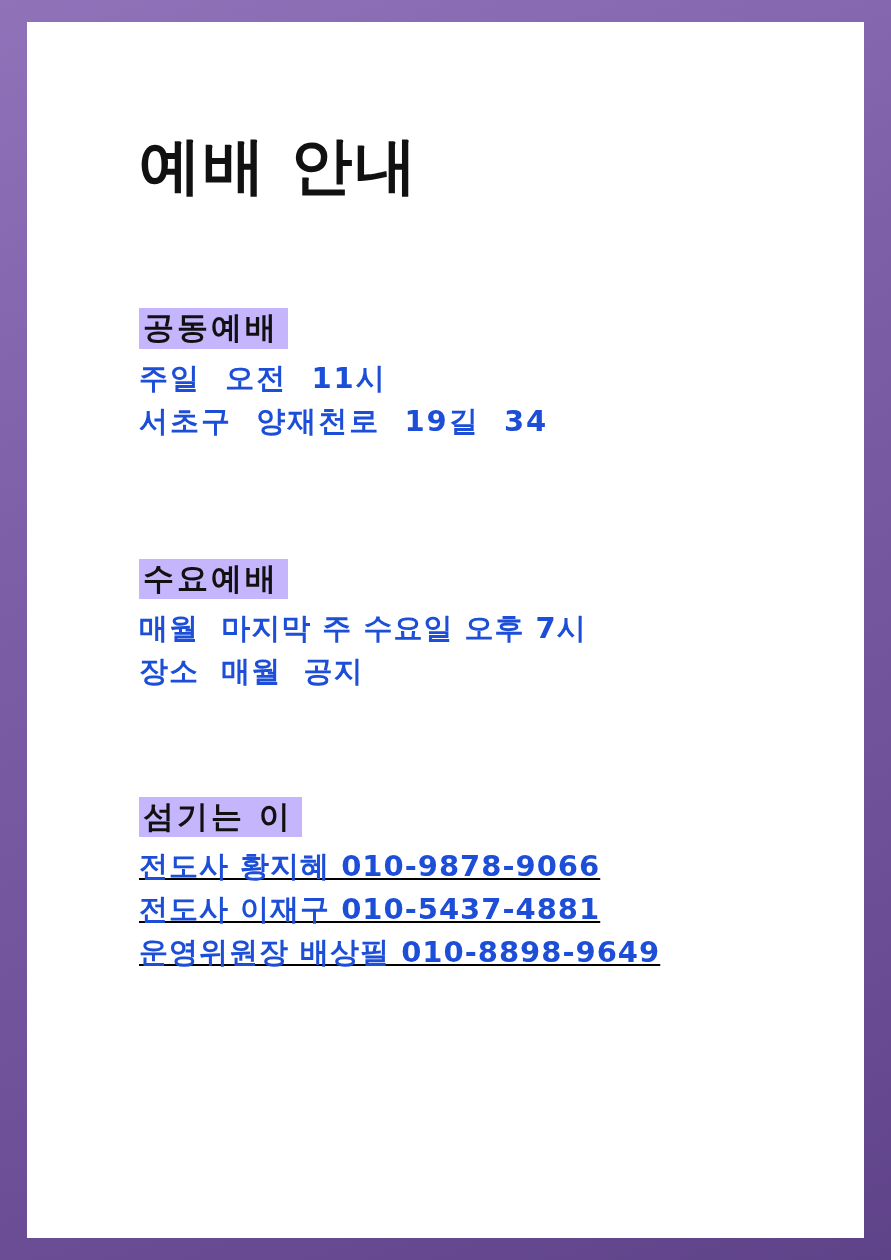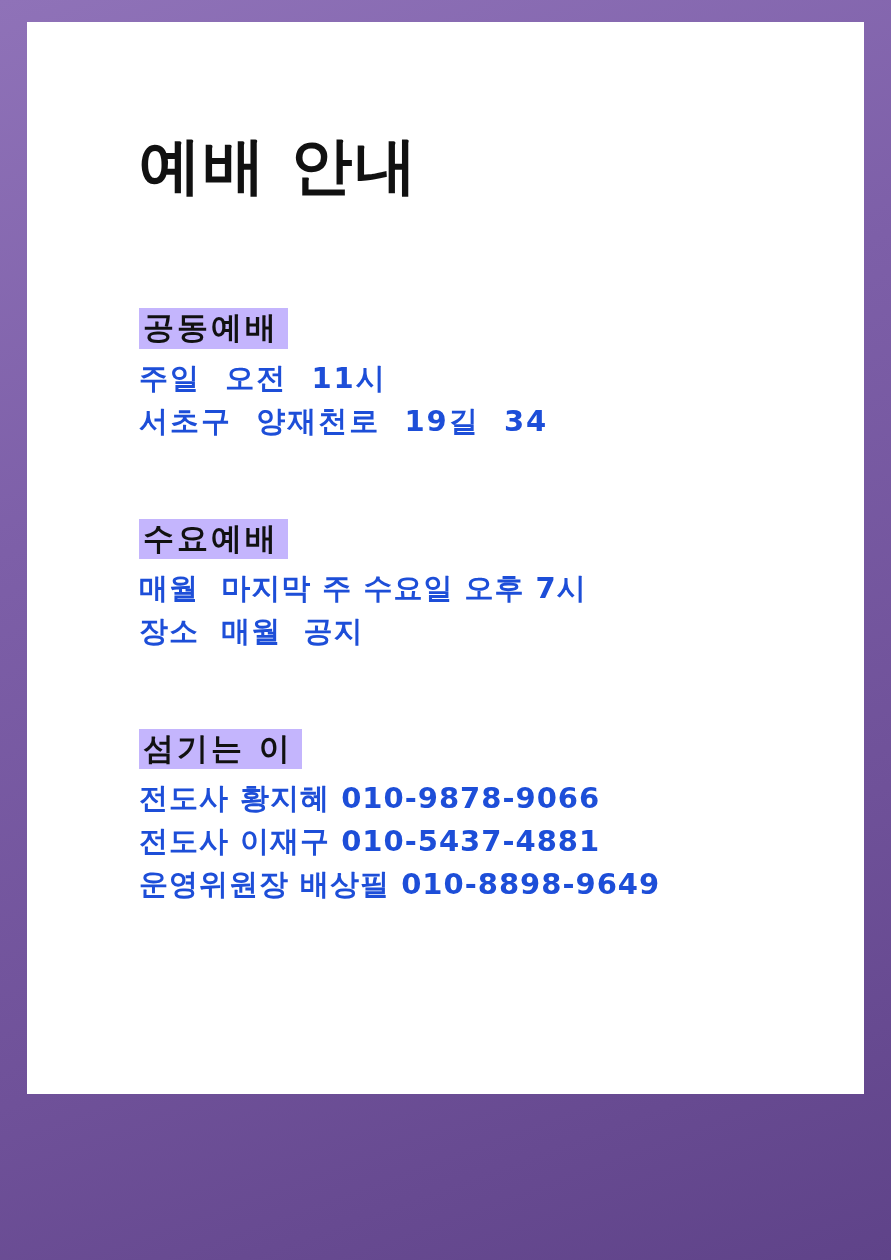--- a/index.html
+++ b/index.html
@@ -17,21 +17,21 @@
   .frame {
     position: absolute;
     inset: 0;
     background: linear-gradient(160deg, #8f72b8 0%, #7d5fa8 35%, #6f5199 70%, #5f4389 100%);
   }
   .page {
     position: absolute;
     left: 27px;
     top: 22px;
     width: 837px;
-    height: 1072px;
+    height: 1216px;
     background: #ffffff;
   }
   .content {
     position: absolute;
     left: 85px;
     top: 110px;
     right: 40px;
   }
   .doc-title {
     font-size: 62px;
@@ -39,22 +39,22 @@
     letter-spacing: 2px;
     color: #111111;
     line-height: 1.1;
     margin: 0 0 0 27px;
     font-family: "DejaVu Sans", "Liberation Sans", sans-serif;
   }
   .section {
     margin-left: 27px;
   }
   .sec-gap-1 { margin-top: 108px; }
-  .sec-gap-2 { margin-top: 76px; }
-  .sec-gap-3 { margin-top: 76px; }
+  .sec-gap-2 { margin-top: 116px; }
+  .sec-gap-3 { margin-top: 104px; text-decoration: underline; }
 
   .sec-heading {
     display: inline-block;
     background: #c4b5fd;
     color: #111111;
     font-size: 31px;
     font-weight: 700;
     letter-spacing: 3px;
     padding: 3px 9px 5px 4px;
     line-height: 1.05;

